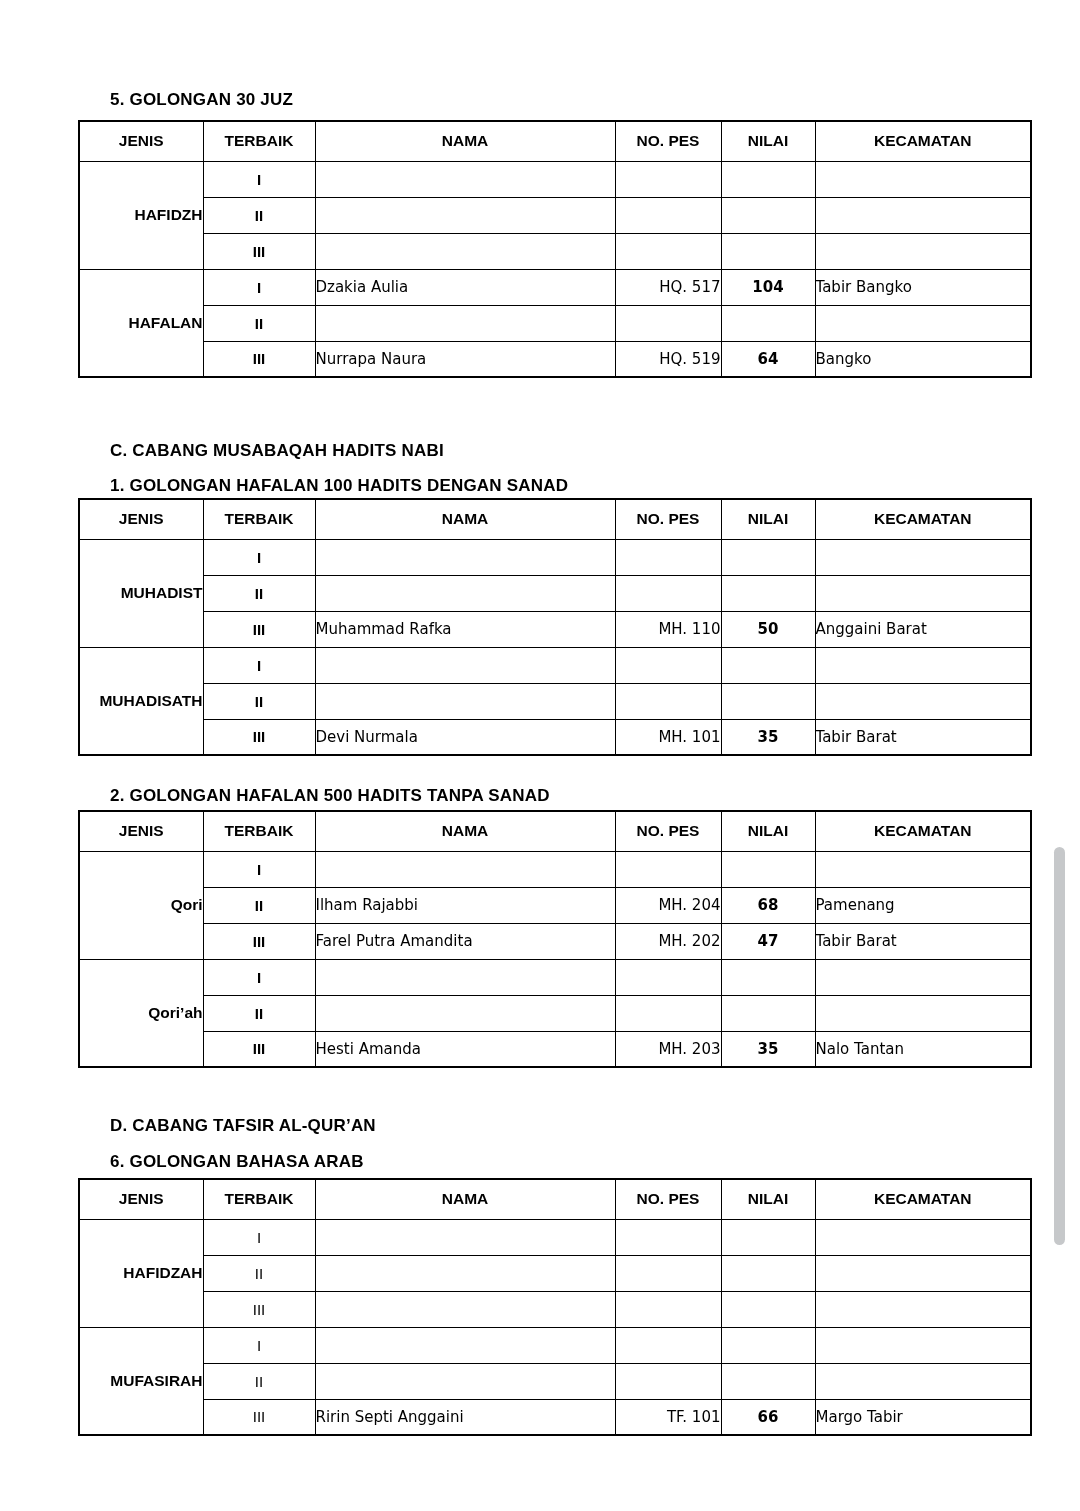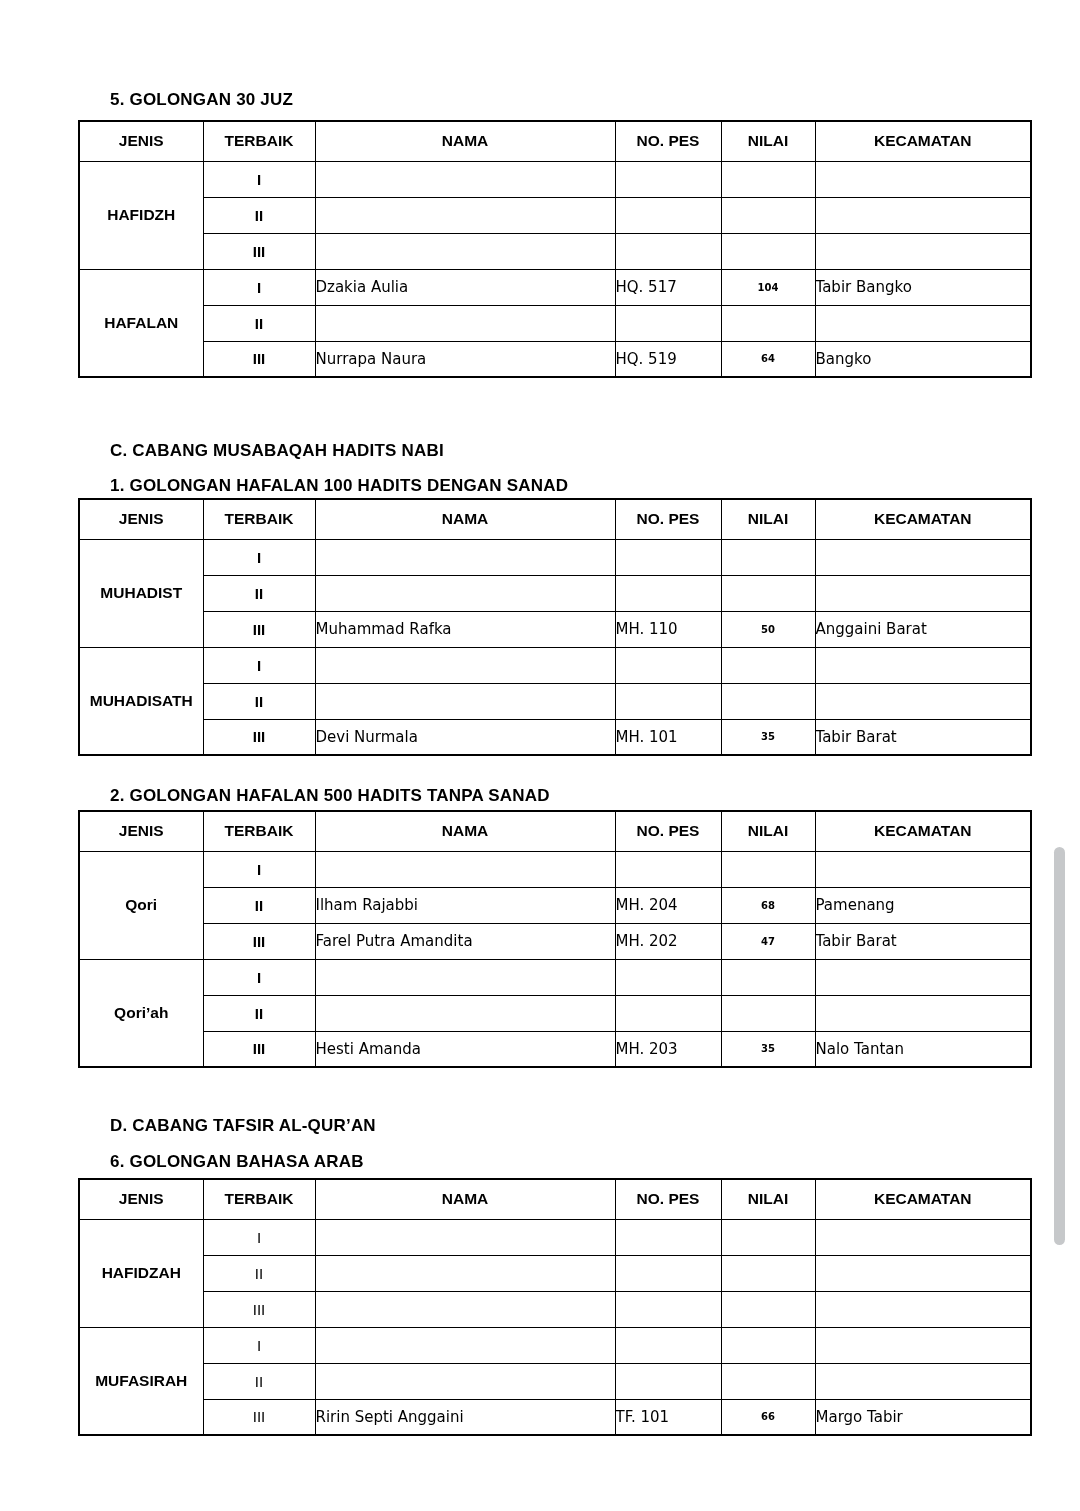--- a/index.html
+++ b/index.html
@@ -43,43 +43,43 @@
   tr.body-row { height: 36px; }
   th.col-h {
     font-family: "Liberation Sans", sans-serif;
     font-size: 15.5px;
     font-weight: bold;
   }
   td.jenis {
     font-family: "Liberation Sans", sans-serif;
     font-size: 15.5px;
     font-weight: bold;
-    text-align: center;
+    text-align: right;
   }
   td.rank {
     font-family: "Liberation Sans", sans-serif;
     font-size: 15px;
     font-weight: bold;
     text-align: center;
   }
   table.light-rank td.rank { font-weight: normal; }
   td.nama, td.kec {
     font-family: "DejaVu Sans", sans-serif;
     font-size: 15px;
     text-align: left;
     padding-left: 10px;
   }
   td.nopes {
     font-family: "DejaVu Sans", sans-serif;
     font-size: 15px;
-    text-align: left;
+    text-align: right;
   }
   td.nilai {
     font-family: "DejaVu Sans", sans-serif;
-    font-size: 10px;
+    font-size: 15px;
     font-weight: bold;
     text-align: center;
   }
   .scroll-thumb {
     position: absolute;
     left: 1054px;
     top: 847px;
     width: 11px;
     height: 398px;
     border-radius: 6px;

